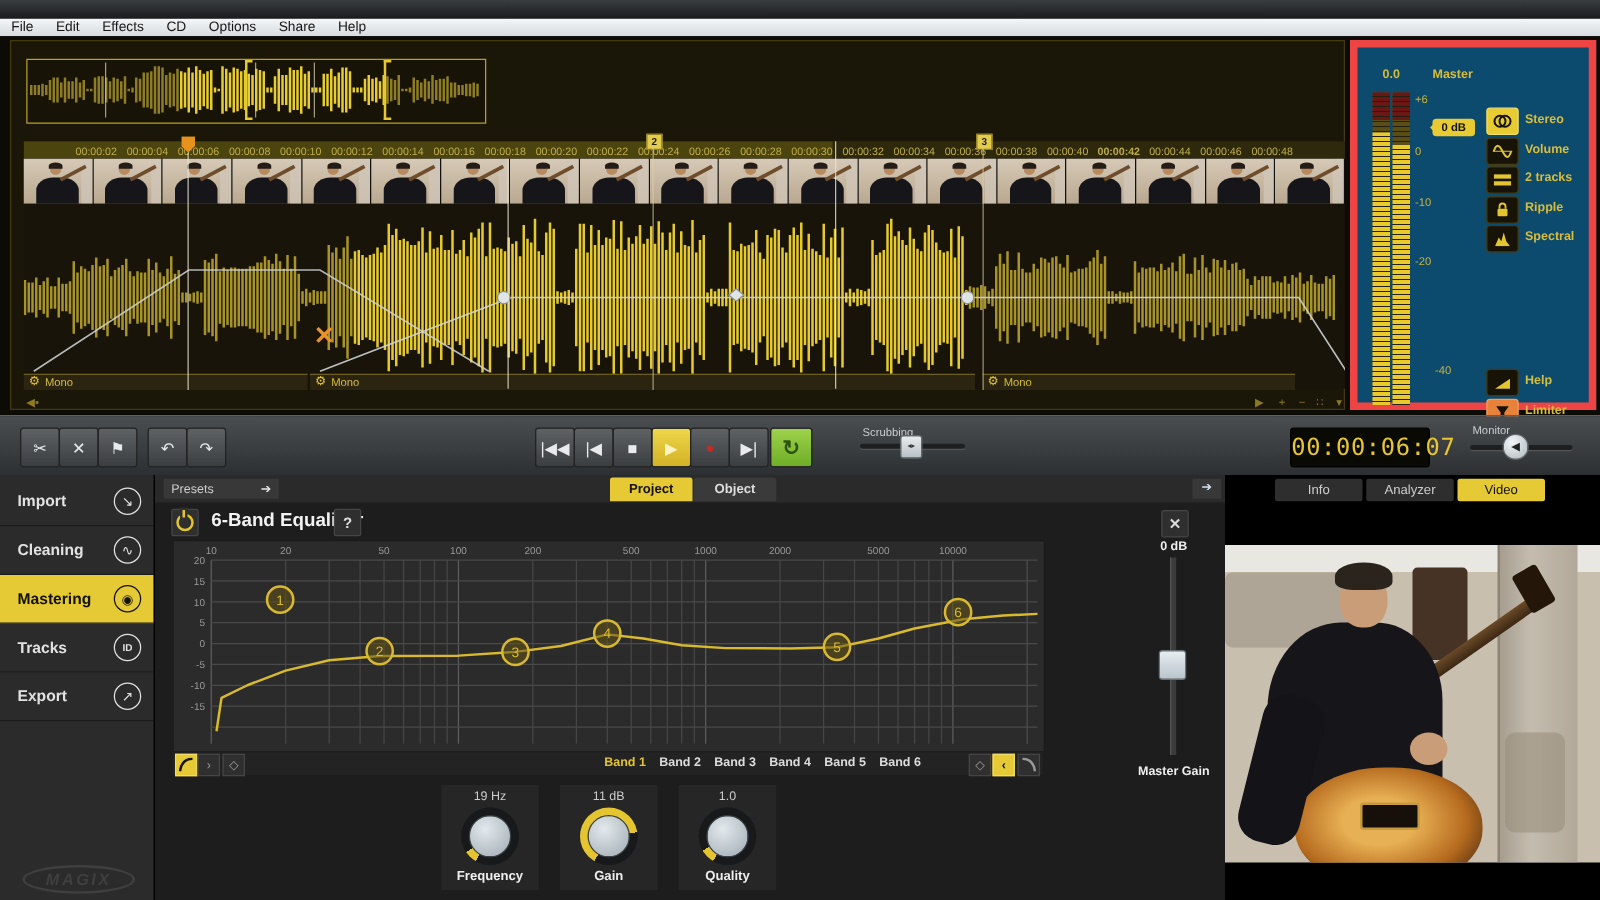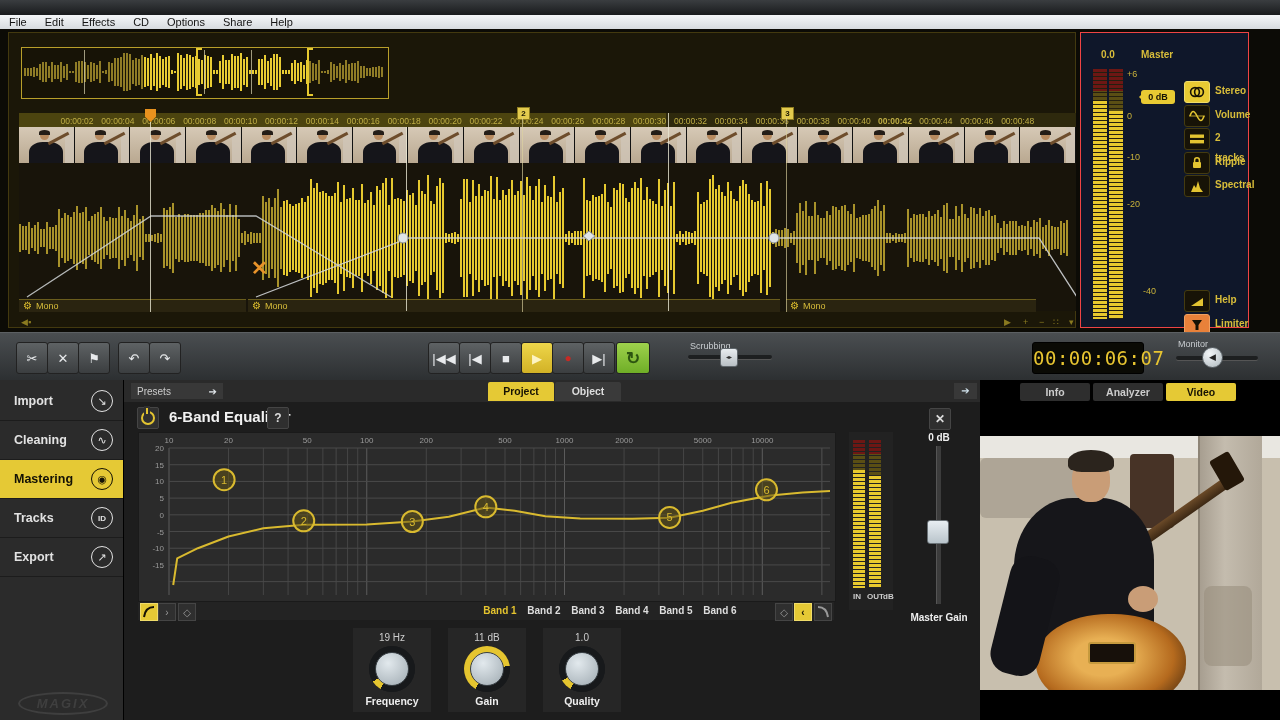--- a/index.html
+++ b/index.html
@@ -7,21 +7,21 @@
        font-family:"Liberation Sans",sans-serif;-webkit-font-smoothing:antialiased;}
   .abs{position:absolute;}
   
   #titlebar{left:0;top:0;width:1280px;height:15px;background:linear-gradient(#3a3d40,#191b1d);}
   #menubar{left:0;top:15px;width:1280px;height:14px;background:linear-gradient(#f4f6f8,#d7dbdf);
            display:flex;align-items:center;font-size:11px;color:#141414;}
   #menubar span{padding:0 9px;cursor:default;}
   
   #arrange{left:0;top:29px;width:1280px;height:303px;background:#0c0b06;}
   #wavepanel{left:8px;top:3px;width:1068px;height:296px;background:#1b1708;border:1px solid #43390f;box-sizing:border-box;}
-  #masterpanel{left:1080px;top:3px;width:169px;height:296px;background:#0f172a;border:1px solid #ef4444;box-sizing:border-box;}
+  #masterpanel{left:1080px;top:3px;width:197px;height:296px;background:#0c4a6e;border:6px solid #ef4444;box-sizing:border-box;}
   
   #overview{left:12px;top:14px;width:366px;height:50px;border:1px solid #b89f2a;background:#171306;}
   .ov-sep{top:2px;width:1px;height:44px;background:#cfc9a8;opacity:.75;}
   .ov-brk{top:0;width:2px;height:48px;background:#e6c92f;}
   .ov-brk i{position:absolute;left:0;width:6px;height:2px;background:#e6c92f;}
   
   #ruler{left:10px;top:80px;width:1057px;height:14px;background:#2e290d;overflow:hidden;}
   #ruler-hl{left:0;top:0;height:14px;background:#4c440f;}
   .rlbl{top:3px;font-size:8.5px;color:#bfae45;width:56px;text-align:center;}
   
@@ -113,21 +113,21 @@
   .knobcard .cap{position:absolute;bottom:5px;width:100%;text-align:center;font-size:10.5px;font-weight:bold;color:#eee;}
   .knob{position:absolute;left:16px;top:18px;width:46px;height:46px;border-radius:50%;background:#17191b;}
   .knob .ring{position:absolute;inset:0;border-radius:50%;}
   .k-freq .ring{background:conic-gradient(from 210deg,#e5c52f 0 26deg,#17191b 26deg 360deg);}
   .k-gain .ring{background:conic-gradient(from 210deg,#e5c52f 0 232deg,#17191b 232deg 360deg);}
   .k-qual .ring{background:conic-gradient(from 210deg,#e5c52f 0 30deg,#17191b 30deg 360deg);}
   .knob .cap2{position:absolute;inset:6px;border-radius:50%;background:radial-gradient(circle at 38% 32%,#e2e9ed,#9faab1);
               border:1px solid #3a4146;}
   
   #videopanel{left:980px;top:0;width:300px;height:340px;background:#000;}
-  .vtab{top:3px;width:70px;height:18px;background:#2e2e2e;color:#ccc;font-size:10.5px;font-weight:bold;
+  .vtab{top:3px;width:70px;height:18px;background:#2e2e2e;color:#ccc;font-size:10.5px;font-weight:normal;
         text-align:center;line-height:18px;border-radius:2px;}
   .vtab.on{background:#e5c935;color:#161204;}
   #scene{left:0;top:56px;width:300px;height:254px;background:linear-gradient(#e9e7e1 0 22px,#c8bfae 22px);overflow:hidden;}
   
   svg text{font-family:"Liberation Sans",sans-serif;}
 </style>
 </head>
 <body>
 
 <div id="titlebar" class="abs"></div>
@@ -1108,33 +1108,20 @@
       <div id="bandlbls">
           <div class="bandlbl abs on" style="left: 340px;">Band 1</div>
           <div class="bandlbl abs" style="left: 384px;">Band 2</div>
           <div class="bandlbl abs" style="left: 428px;">Band 3</div>
           <div class="bandlbl abs" style="left: 472px;">Band 4</div>
           <div class="bandlbl abs" style="left: 516px;">Band 5</div>
           <div class="bandlbl abs" style="left: 560px;">Band 6</div>
         </div>
     </div>
 
-    <div id="iometer" class="abs">
-      <div class="iobar abs" style="left:4px;">
-          <div class="red"></div>
-          <div class="lit"></div>
-        </div>
-      <div class="iobar abs" style="left:20px;">
-          <div class="red"></div>
-          <div class="lit" style="height:112px;"></div>
-        </div>
-      <span class="iolbl abs" style="left:4px;">IN</span>
-      <span class="iolbl abs" style="left:18px;">OUT</span>
-      <span class="iolbl abs" style="left:34px;">dB</span>
-    </div>
 
     <div class="abs" style="left:795px;top:52px;width:40px;text-align:center;font-size:10px;font-weight:bold;color:#eee;">0 dB</div>
     <div id="mgain-track" class="abs"></div>
     <div id="mgain-handle" class="abs"></div>
     <div class="abs" style="left:780px;top:232px;width:70px;text-align:center;font-size:10px;font-weight:bold;color:#eee;">Master Gain</div>
 
     <div id="knobs">
         <div class="knobcard abs" style="left: 229px;">
           <div class="val">19 Hz</div>
    <div class="knob k-freq">

